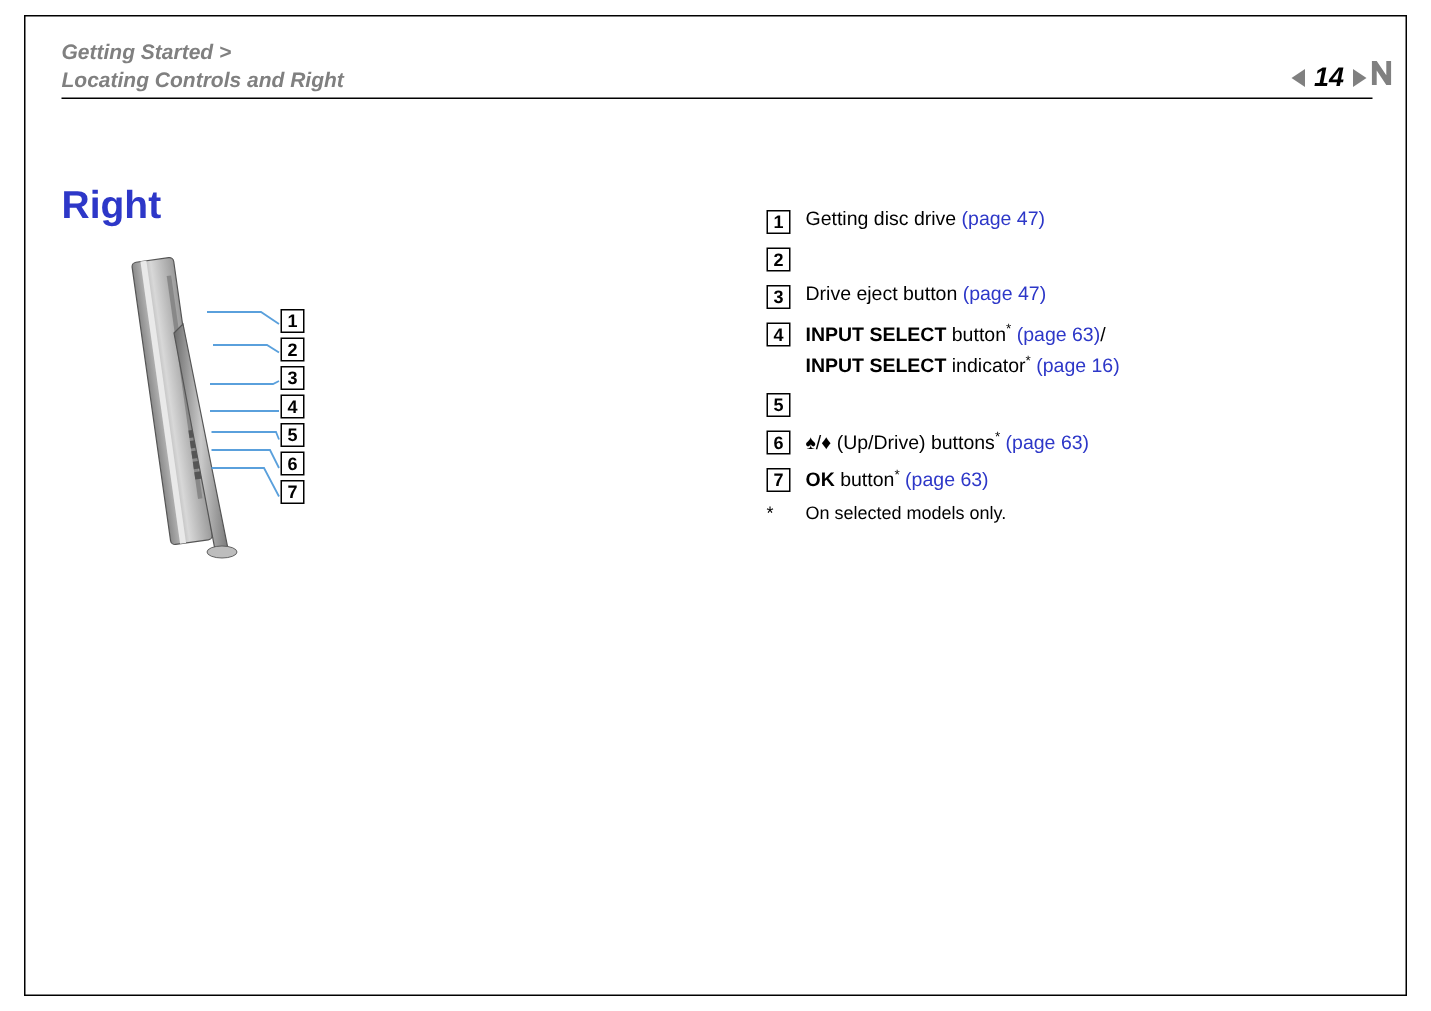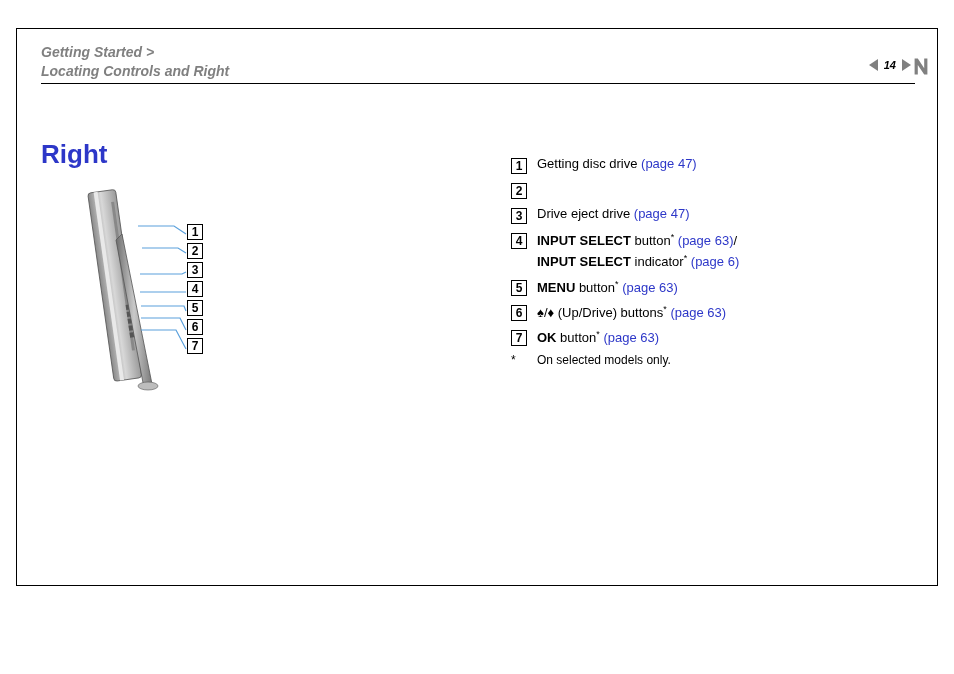--- a/index.html
+++ b/index.html
@@ -6,37 +6,37 @@
     body {
       font-family: Arial, Helvetica, sans-serif;
       background:#fff;
       width:954px;
       height:674px;
       position:relative;
       color:#000;
     }
     .page {
       position:absolute;
-      left:16px; top:28px;
-      width:922px; height:558px;
+      left:16px; top:10px;
+      width:922px; height:654px;
       border:1px solid #000;
     }
     .header {
       position:absolute;
       left:24px; top:14px;
       font-size:14px;
       color:#808080;
       font-weight:bold;
       font-style:italic;
       line-height:1.35;
     }
     .pagenum {
       position:absolute;
       right:26px; top:30px;
-      font-size:11px;
+      font-size:18px;
       font-weight:bold;
       font-style:italic;
       color:#000;
       display:flex;
       align-items:center;
       gap:6px;
     }
     .n-arrow {
       position:absolute;
       right:8px; top:28px;
@@ -223,42 +223,38 @@
       </span>
     </div>
 
     <div class="legend-row">
       <span class="numbox">2</span>
     </div>
 
     <div class="legend-row">
       <span class="numbox">3</span>
       <span class="txt">
-        <span>Drive eject drive </span><span class="link">(page 47)</span>
+        <span>Drive eject button </span><span class="link">(page 47)</span>
       </span>
     </div>
 
     <div class="legend-row">
       <span class="numbox">4</span>
       <span class="txt">
         <span class="bold">INPUT SELECT</span><span> button</span><sup>*</sup>
         <span class="link">(page 63)</span><span>/</span>
         <span class="sub-indent">
           <span class="bold">INPUT SELECT</span><span> indicator</span><sup>*</sup>
-          <span class="link">(page 6)</span>
+          <span class="link">(page 16)</span>
         </span>
       </span>
     </div>
 
     <div class="legend-row">
       <span class="numbox">5</span>
-      <span class="txt">
-        <span class="bold">MENU</span><span> button</span><sup>*</sup>
-        <span class="link">(page 63)</span>
-      </span>
     </div>
 
     <div class="legend-row">
       <span class="numbox">6</span>
       <span class="txt">
         <span>♠/♦ (Up/Drive) buttons</span><sup>*</sup>
         <span class="link">(page 63)</span>
       </span>
     </div>
 

